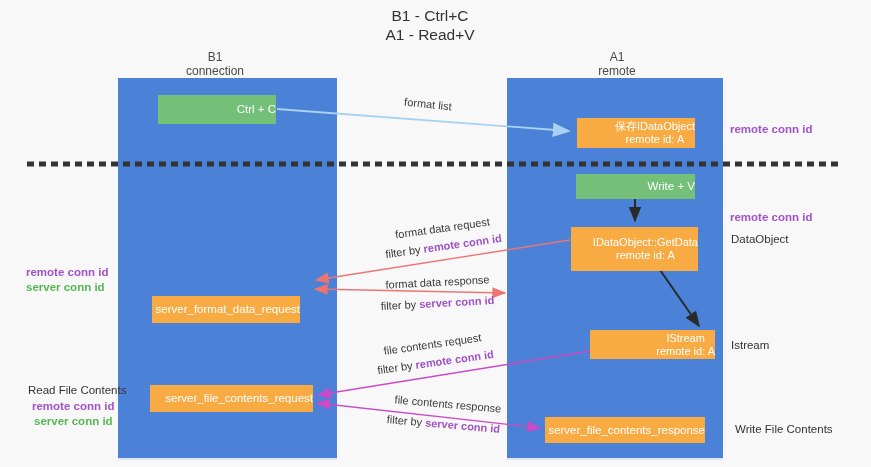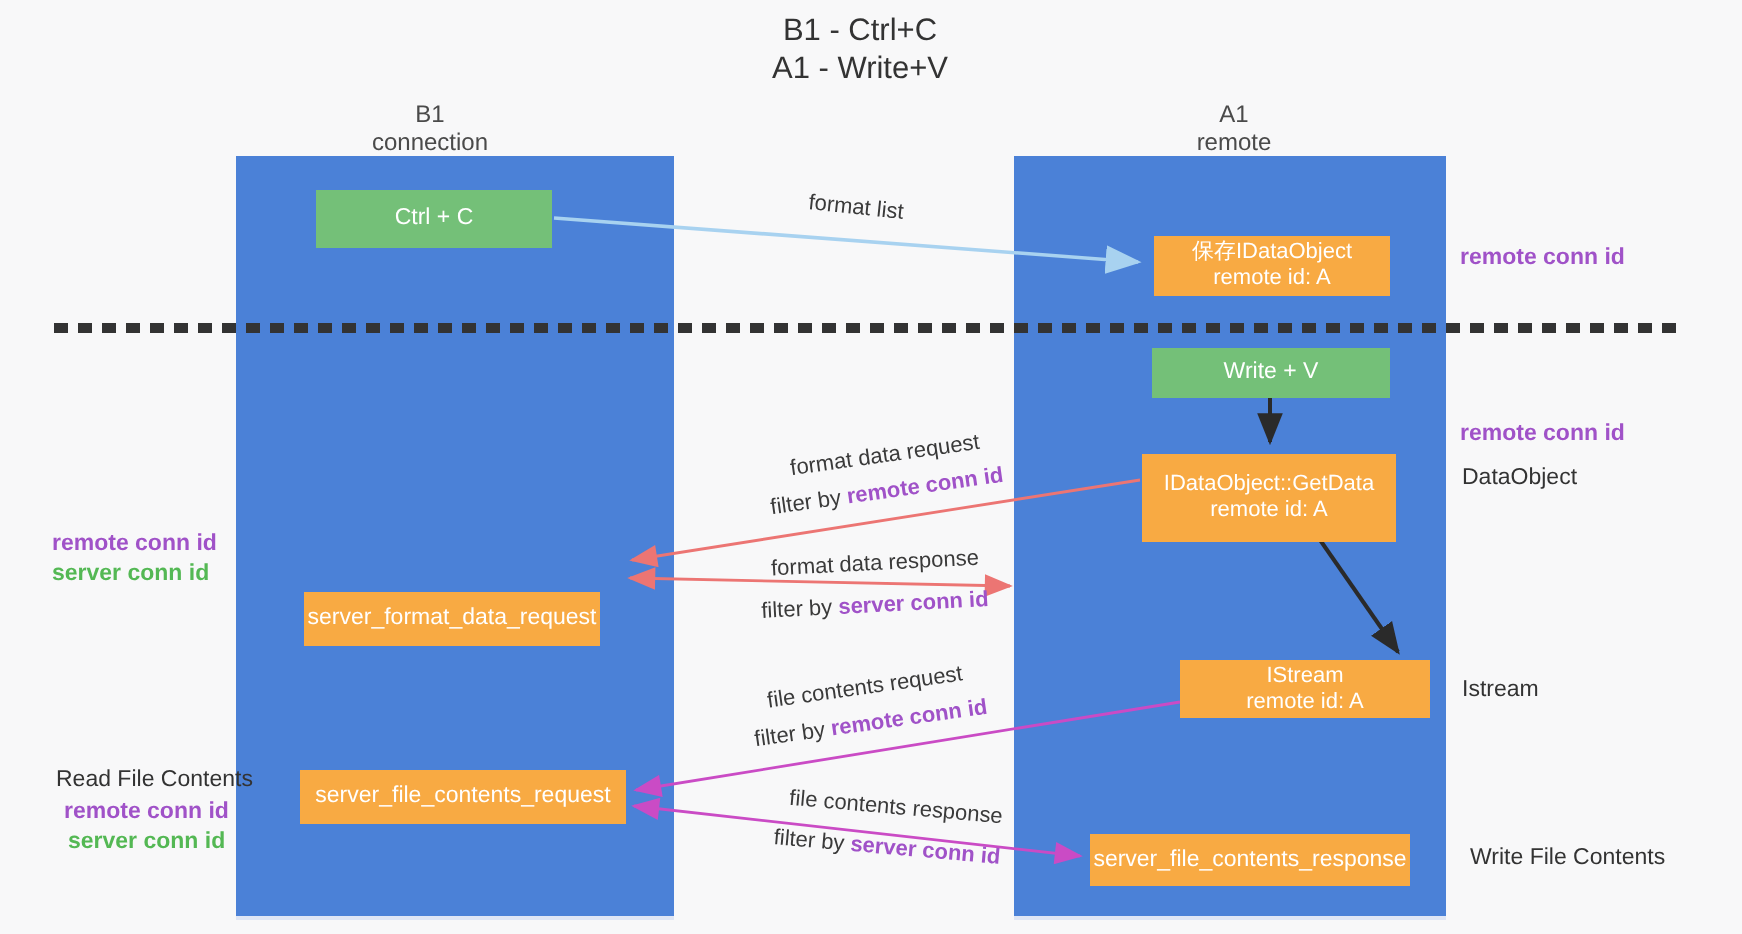--- a/index.html
+++ b/index.html
@@ -22,21 +22,21 @@
   .title{
     position:absolute;left:330px;top:6px;width:200px;
     text-align:center;font-size:15.5px;line-height:19px;color:#333;
   }
   .lane-header{
     position:absolute;width:120px;text-align:center;
     font-size:12px;line-height:14px;color:#4a4a4a;
   }
   .node{
     position:absolute;
-    display:flex;align-items:center;justify-content:center;
+    display:flex;align-items:center;justify-content:flex-end;
     color:#ffffff;text-align:center;
     font-size:11.5px;line-height:13px;
   }
   .node.green{background:#74c078;}
   .node.orange{background:#f8aa43;}
   .flabel{
     position:absolute;
     font-size:11px;color:#3a3a3a;white-space:nowrap;
     text-align:center;
   }
@@ -82,21 +82,21 @@
 
     <line x1="651" y1="257" x2="699" y2="326" stroke="#2a2a2a" stroke-width="2" marker-end="url(#mBlack)"></line>
 
     <line x1="590" y1="351" x2="318" y2="395" stroke="#ca4bc5" stroke-width="1.4" marker-end="url(#mMagenta)"></line>
 
     <line x1="317" y1="403" x2="540" y2="428" stroke="#ca4bc5" stroke-width="1.4" marker-start="url(#mMagenta)" marker-end="url(#mMagenta)"></line>
   </svg>
 
   <div class="title">
     <div>B1 - Ctrl+C</div>
-    <div>A1 - Write+V</div>
+    <div>A1 - Read+V</div>
   </div>
 
   <div class="lane-header" style="left:155px;top:50px;">
     <div>B1</div>
     <div>connection</div>
   </div>
   <div class="lane-header" style="left:557px;top:50px;">
     <div>A1</div>
     <div>remote</div>
   </div>

